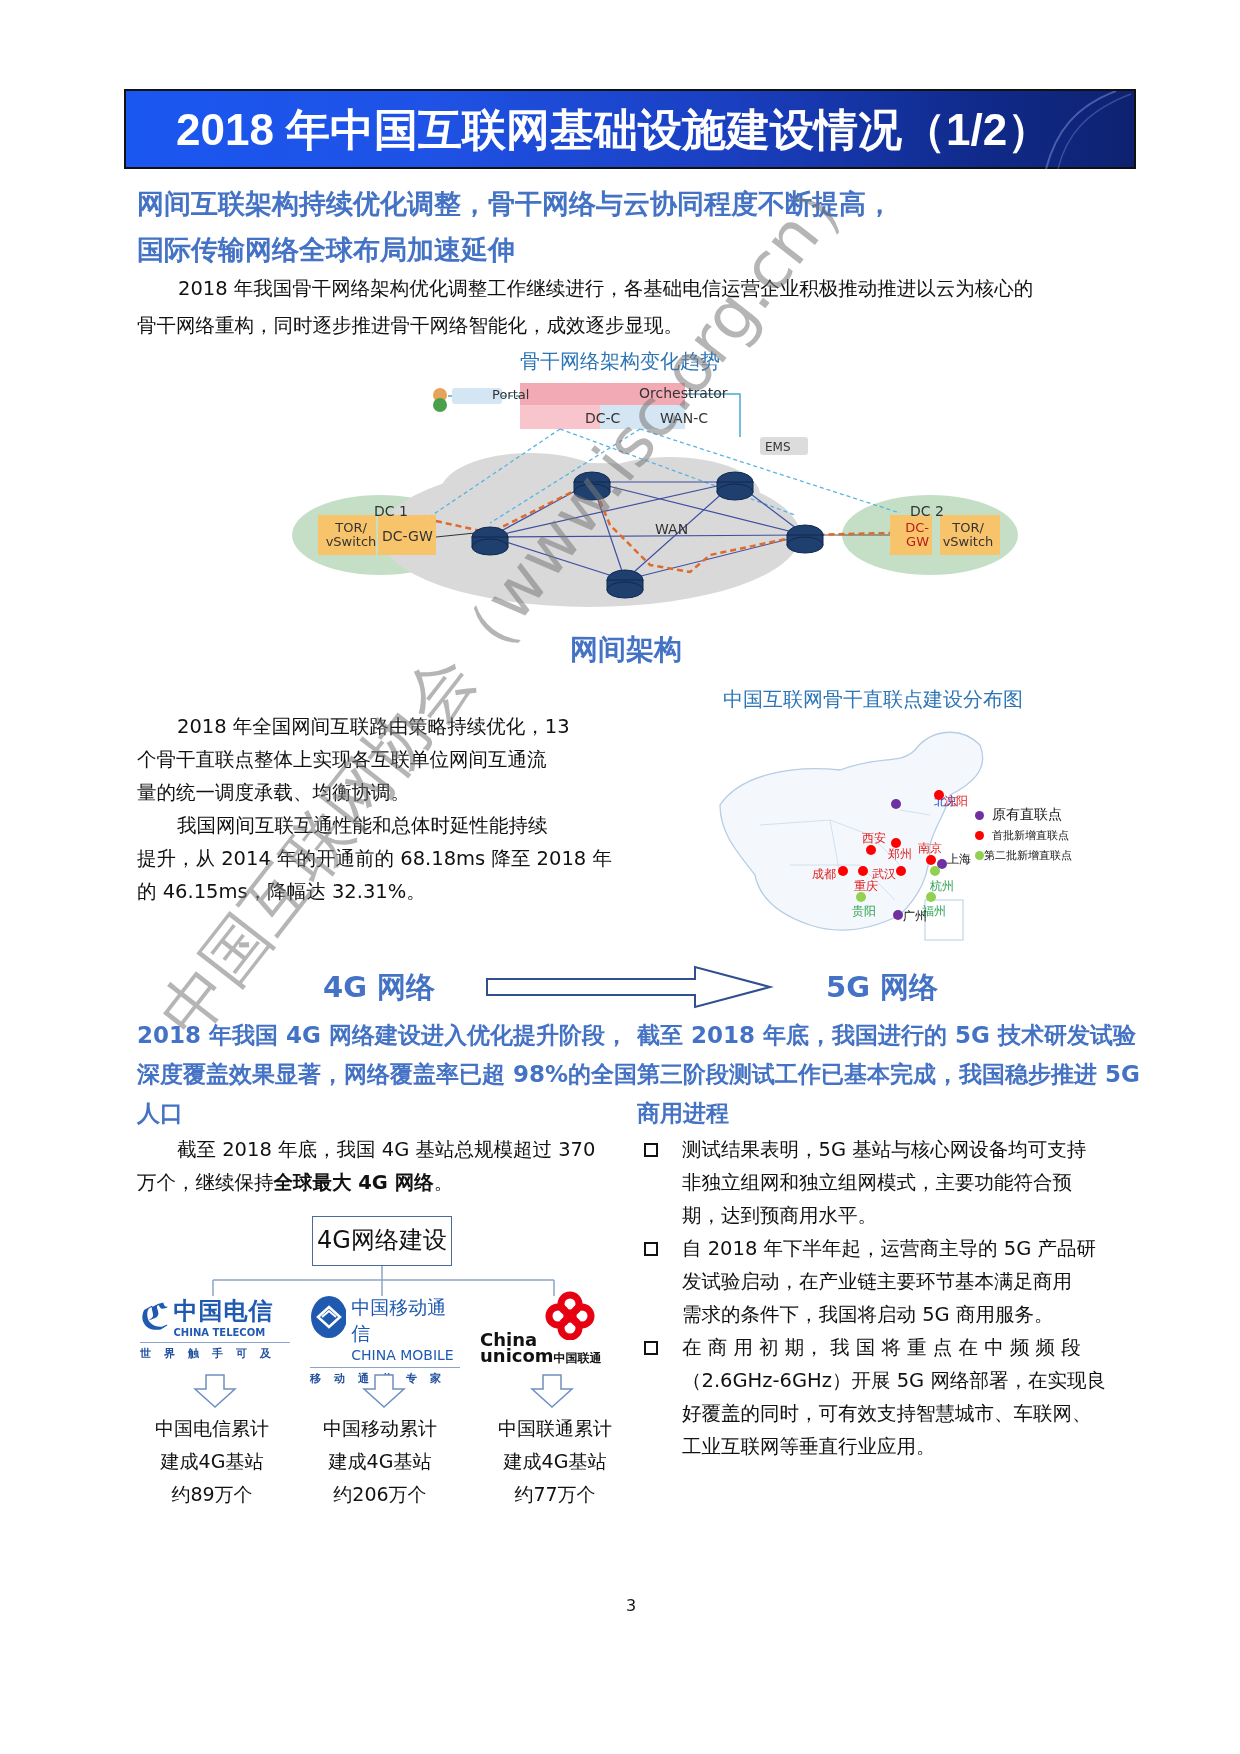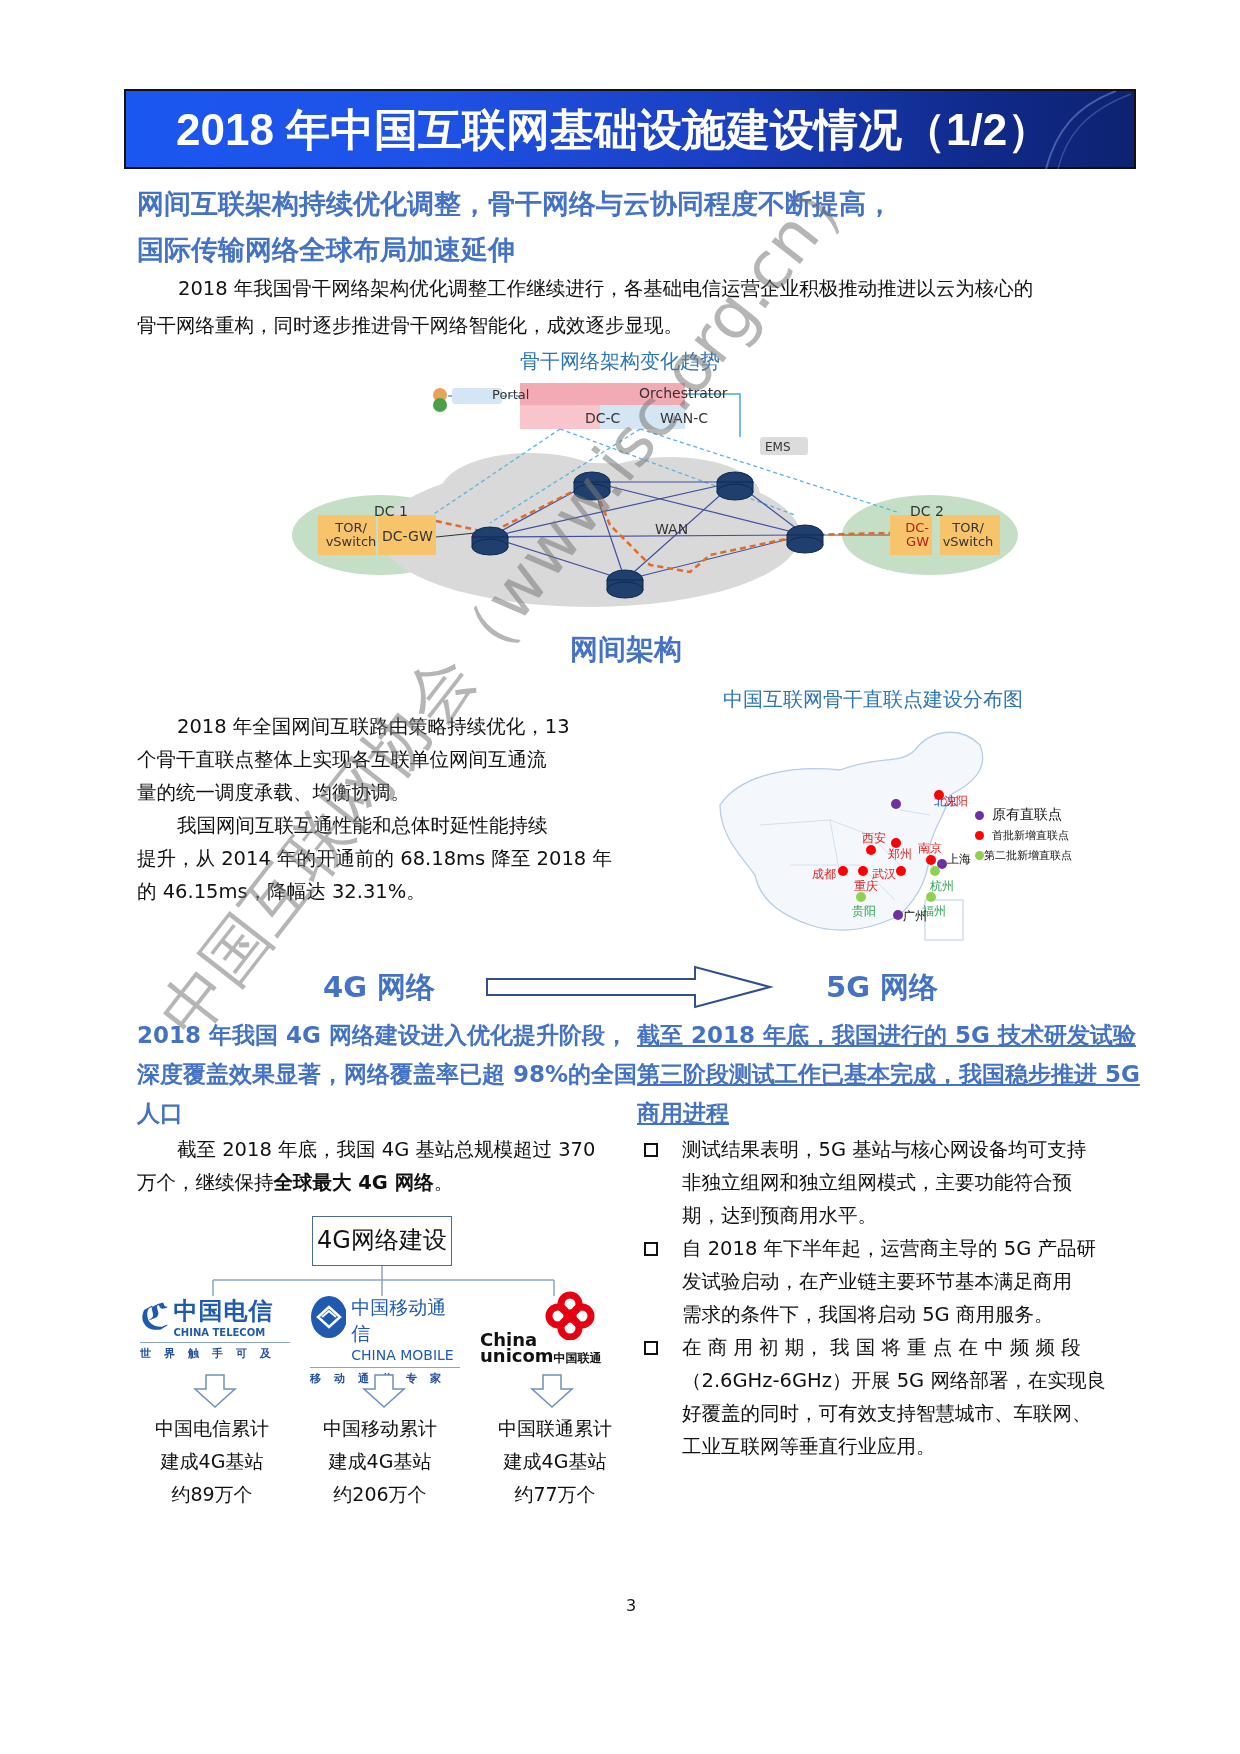--- a/index.html
+++ b/index.html
@@ -272,21 +272,21 @@
   <div>中国移动累计</div>
     <div>建成4G基站</div>
     <div>约206万个</div>
 </div>
 <div class="abs stat" style="left:485px;top:1412px;width:140px;">
   <div>中国联通累计</div>
     <div>建成4G基站</div>
     <div>约77万个</div>
 </div>
 
-<div class="abs h-blue" style="left:637px;top:1016px;font-size:23px;line-height:39px;text-decoration:underline;">
+<div class="abs h-blue" style="left:637px;top:1016px;font-size:23px;line-height:39px;">
   <div>截至 2018 年底，我国进行的 5G 技术研发试验</div>
   <div>第三阶段测试工作已基本完成，我国稳步推进 5G</div>
   <div>商用进程</div>
 </div>
 
 <div class="abs" style="left:640px;top:1133px;width:480px;">
   <div style="position:relative;padding-left:42px;" class="body-text">
     <span class="abs bullet-box" style="left:4px;top:10px;"></span>
     <div style="white-space:nowrap;">测试结果表明，5G 基站与核心网设备均可支持</div>
     <div style="white-space:nowrap;">非独立组网和独立组网模式，主要功能符合预</div>

